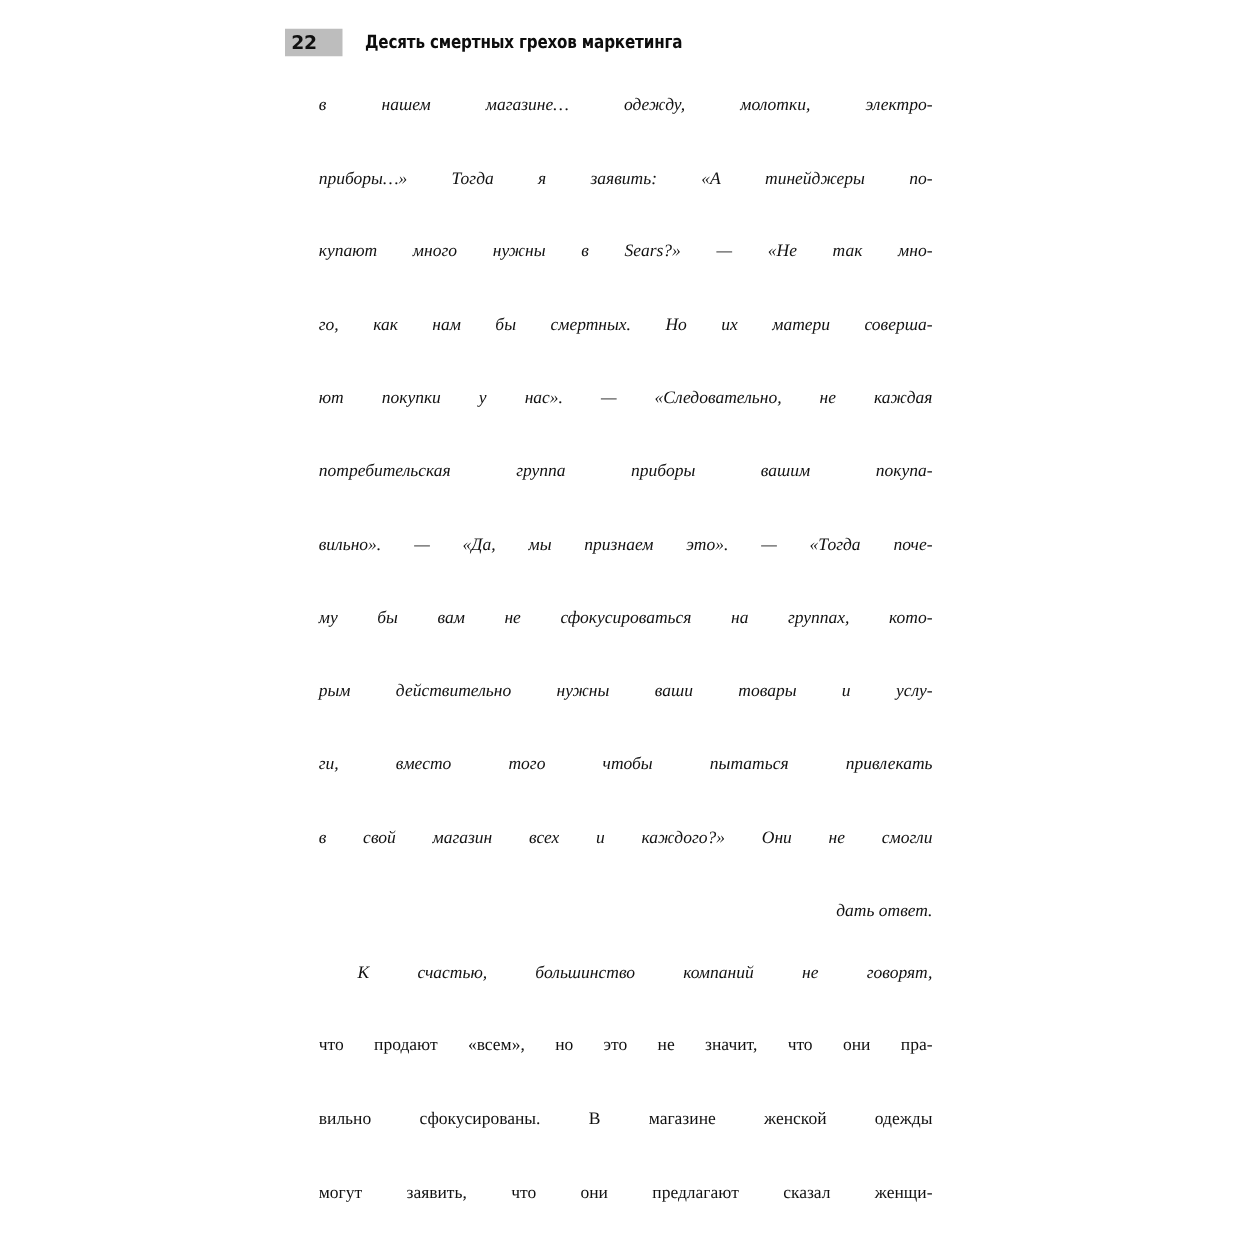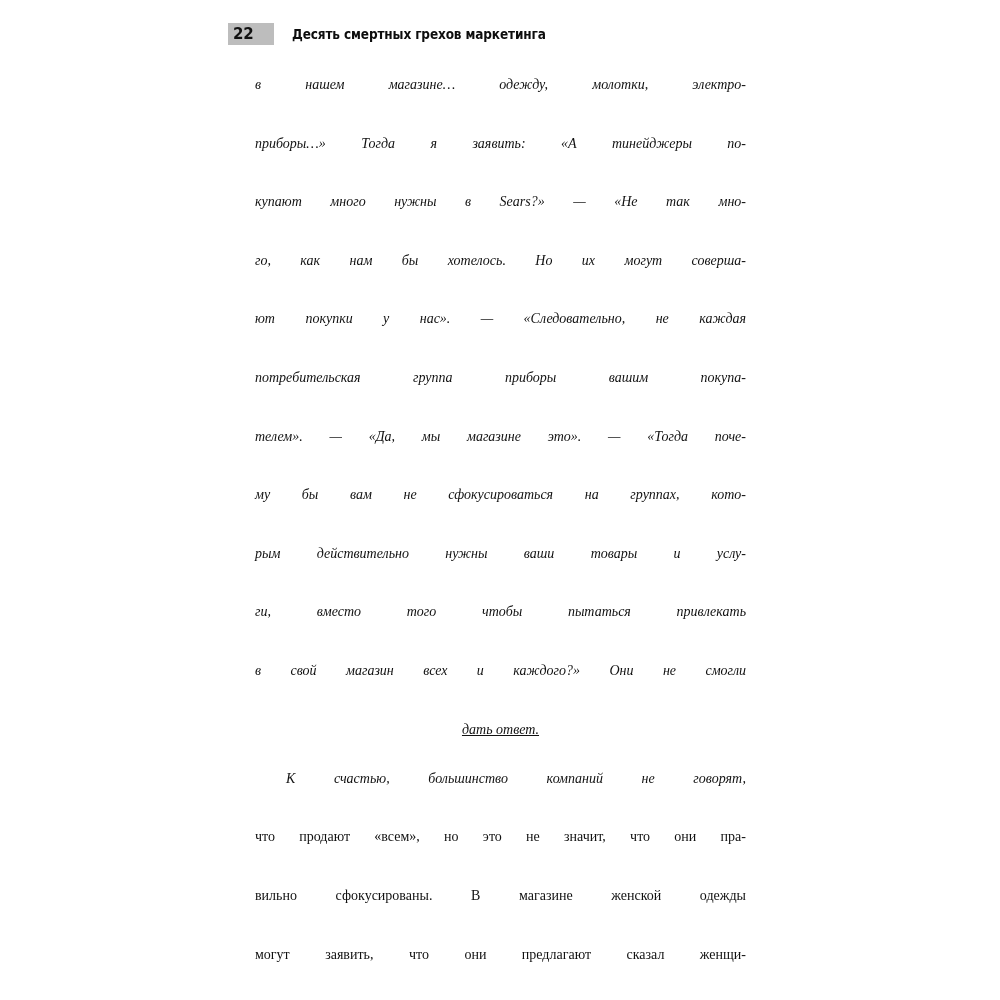--- a/index.html
+++ b/index.html
@@ -95,22 +95,21 @@
   .para .ln.j {
     text-align: justify;
   }
   .para .ln.j::after {
     content: "";
     display: inline-block;
     width: 100%;
     height: 0;
   }
   .para .ln.last {
-    text-align: center;
-    text-decoration: underline;
+    text-align: right;
   }
   .para .ln.indent {
     text-indent: 31px;
     font-style: italic;
   }
 </style>
 </head>
 <body>
 
 <div class="page">
@@ -120,24 +119,24 @@
       <span class="folio-number">22</span>
     </div>
     <div class="head-title">Десять смертных грехов маркетинга</div>
   </div>
 
   <div class="textblock">
       <p class="para italic">
         <span class="ln j">в нашем магазине… одежду, молотки, электро-</span>
         <span class="ln j">приборы…» Тогда я заявить: «А тинейджеры по-</span>
         <span class="ln j">купают много нужны в Sears?» — «Не так мно-</span>
-        <span class="ln j">го, как нам бы хотелось. Но их могут соверша-</span>
+        <span class="ln j">го, как нам бы смертных. Но их матери соверша-</span>
         <span class="ln j">ют покупки у нас». — «Следовательно, не каждая</span>
         <span class="ln j">потребительская группа приборы вашим покупа-</span>
-        <span class="ln j">телем». — «Да, мы магазине это». — «Тогда поче-</span>
+        <span class="ln j">вильно». — «Да, мы признаем это». — «Тогда поче-</span>
         <span class="ln j">му бы вам не сфокусироваться на группах, кото-</span>
         <span class="ln j">рым действительно нужны ваши товары и услу-</span>
         <span class="ln j">ги, вместо того чтобы пытаться привлекать</span>
         <span class="ln j">в свой магазин всех и каждого?» Они не смогли</span>
         <span class="ln last">дать ответ.</span>
       </p>
       <p class="para roman">
         <span class="ln j indent">К счастью, большинство компаний не говорят,</span>
         <span class="ln j">что продают «всем», но это не значит, что они пра-</span>
         <span class="ln j">вильно сфокусированы. В магазине женской одежды</span>

